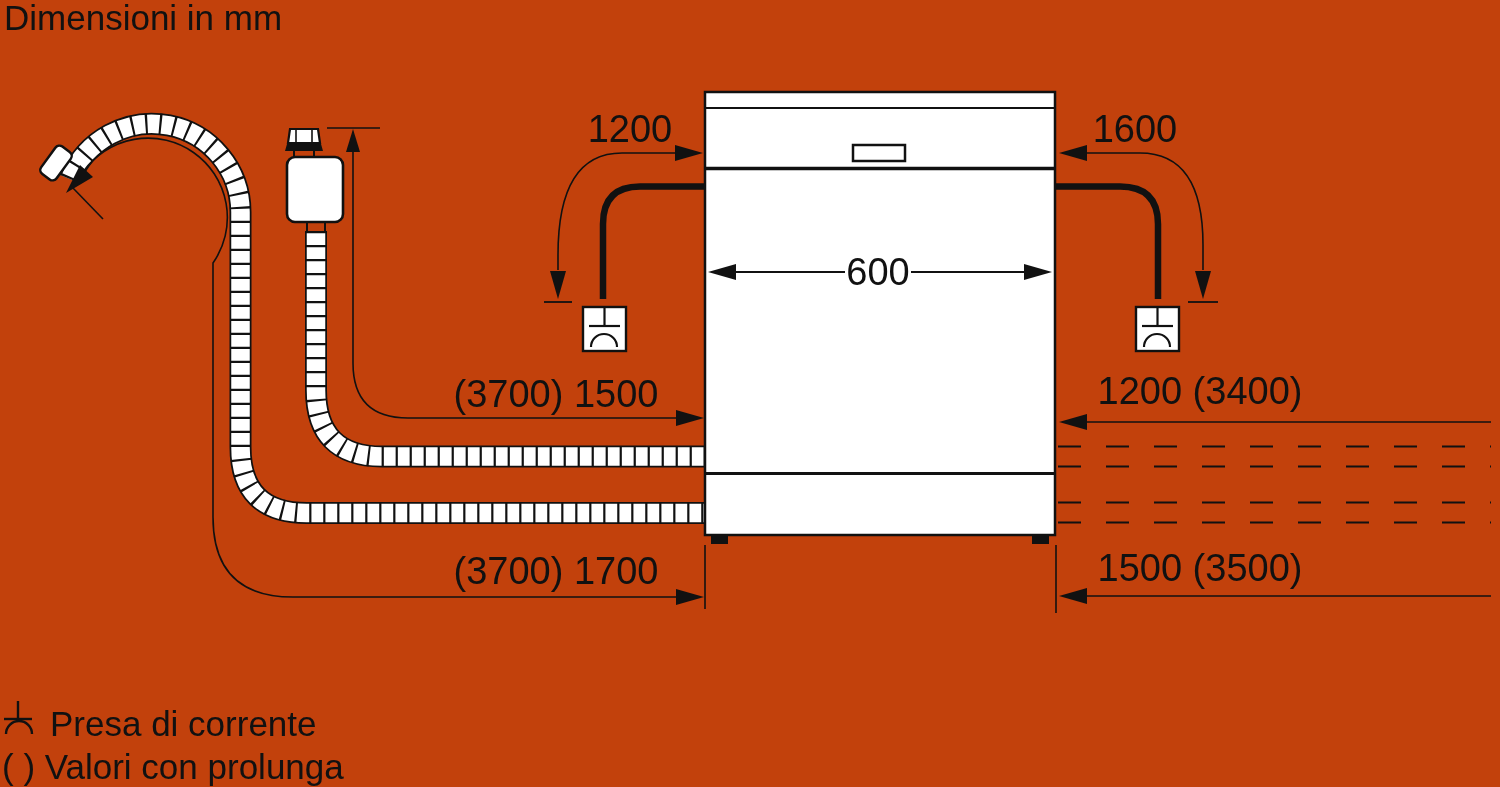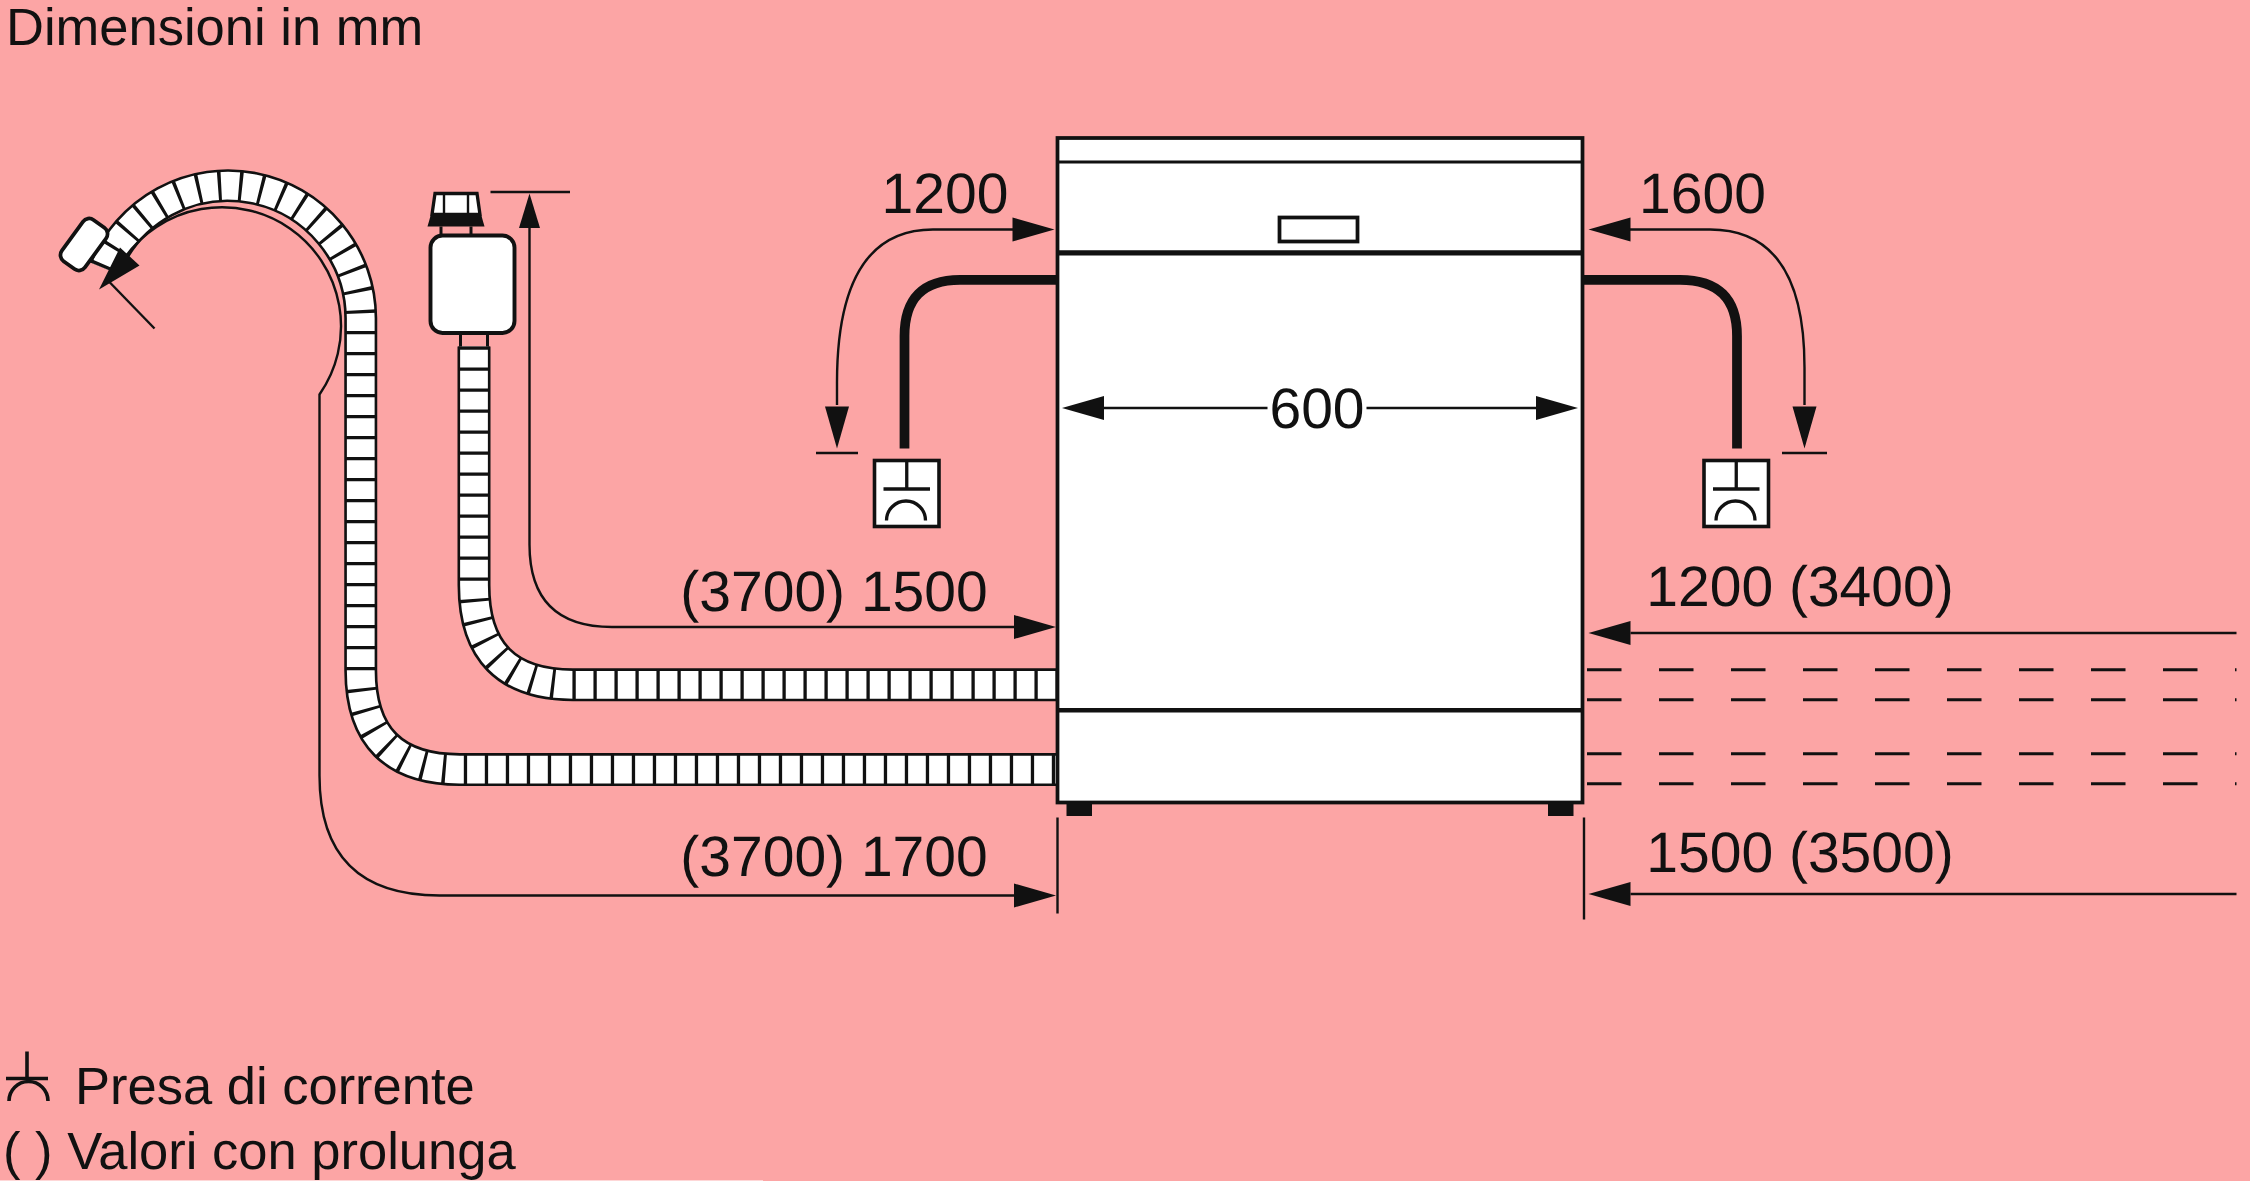--- a/index.html
+++ b/index.html
@@ -1,16 +1,16 @@
 <!DOCTYPE html>
 <html><head>
 <meta charset="utf-8">
 <style>
   html,body{margin:0;padding:0;background:#ffffff;}
-  .stage{width:1500px;height:787px;position:relative;background:#fca5a5;overflow:hidden;}
+  .stage{width:1500px;height:787px;position:relative;background:#c2410c;overflow:hidden;}
   svg{display:block;}
   text{font-family:"Liberation Sans","DejaVu Sans",sans-serif;fill:#111111;}
   .dim-label{font-size:38px;text-anchor:middle;}
   .title-label{font-size:35px;text-anchor:start;}
   .legend-label{font-size:35px;text-anchor:start;}
   .ink{stroke:#111111;fill:none;}
   .fill-ink{fill:#111111;stroke:none;}
   .white-fill{fill:#ffffff;}
 </style>
 </head>

